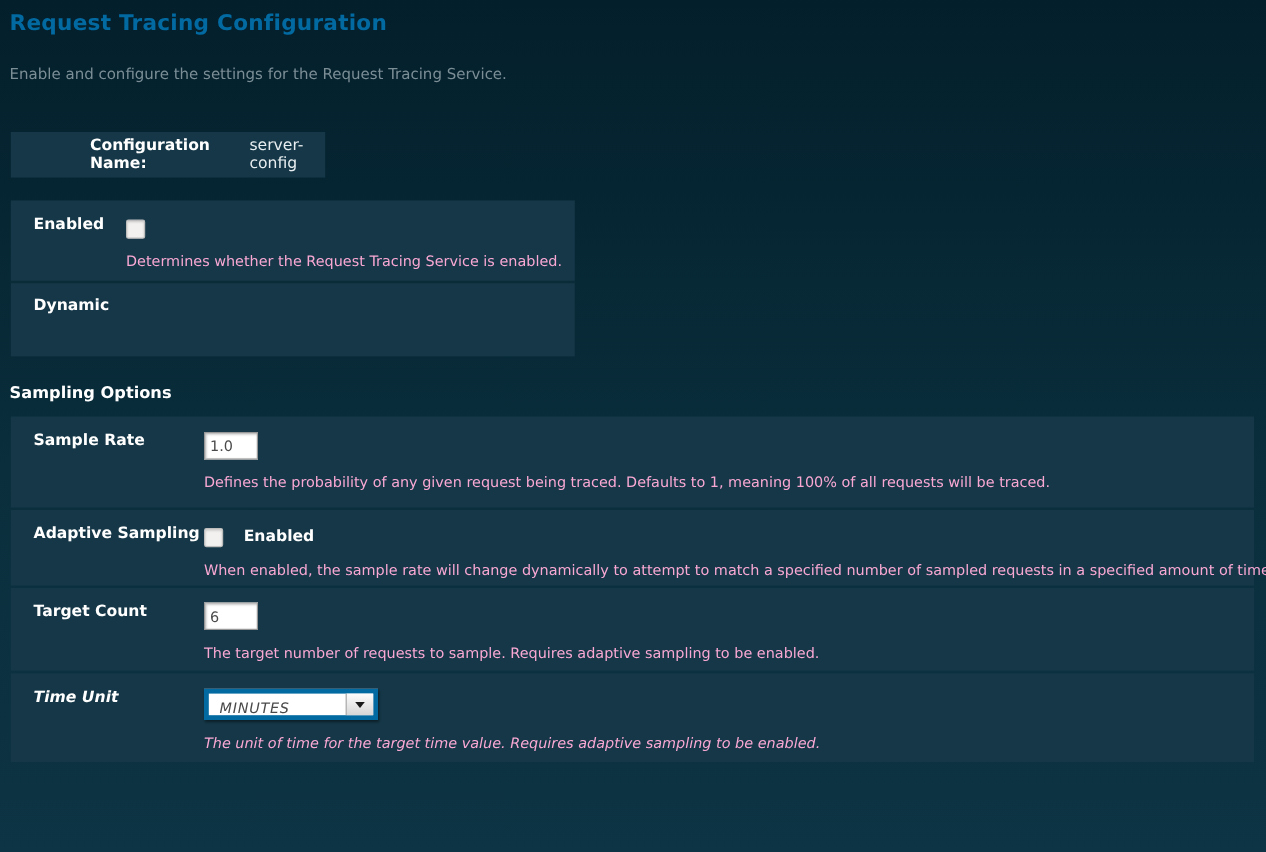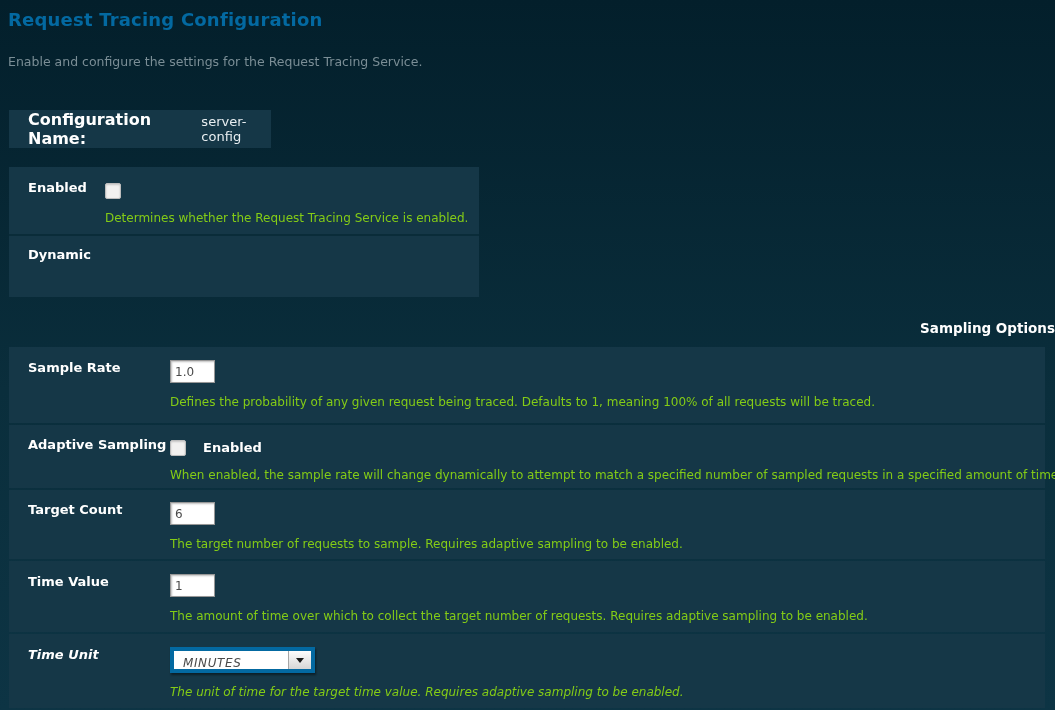--- a/index.html
+++ b/index.html
@@ -21,36 +21,36 @@
     font-size: 12.5px; color: #7b8e96;
   }
 
   .band { background: #153747; }
 
   
   .config-band {
     margin: 41px 0 0 9px; width: 262px; height: 38px;
     display: flex; align-items: center; padding-left: 19px;
   }
-  .config-label { font-size: 16px; font-weight: bold; color: #ffffff; }
+  .config-label { font-size: 13px; font-weight: bold; color: #ffffff; margin-left: 47px; }
   .config-value { font-size: 13px; color: #e8eef1; margin-left: 20px; }
 
   
   .general-band { margin: 19px 0 0 9px; width: 470px; }
   .gen-row { display: grid; grid-template-columns: 96px 1fr; }
   .gen-row.enabled-row  { height: 67px; padding-top: 13px; }
   .gen-row.dynamic-row  { height: 61px; padding-top: 11px; }
   .band-sep { height: 2px; background: #0a2c39; }
 
   .field-label {
     padding-left: 19px; font-size: 13px; font-weight: bold; color: #ffffff;
     line-height: 16px; white-space: nowrap;
   }
   .field-desc {
-    font-size: 12px; color: #84cc16; line-height: 15px; white-space: nowrap;
+    font-size: 12px; color: #f9a8d4; line-height: 15px; white-space: nowrap;
   }
 
   
   .checkbox {
     display: inline-block; width: 16px; height: 16px;
     background: #f2f1f0; border: 1px solid #bdbdbd; border-radius: 2px;
     box-shadow: inset 0 1px 2px rgba(0,0,0,0.18);
     cursor: pointer; vertical-align: middle;
   }
   .checkbox.checked {
@@ -60,21 +60,21 @@
   }
   .cb-inline-label {
     font-size: 13px; font-weight: bold; color: #ffffff;
     margin-left: 12px; vertical-align: middle;
   }
   .ctl-desc { margin-top: 14px; }
 
   
   .section-header {
     margin: 0; padding: 23px 0 0 8px;
-    font-size: 13.5px; font-weight: bold; color: #ffffff; text-align: right;
+    font-size: 13.5px; font-weight: bold; color: #ffffff;
   }
   .sampling { margin: 11px 0 0 9px; width: 1036px; display: flex; flex-direction: column; gap: 2px; }
   .s-row { display: grid; grid-template-columns: 161px 1fr; padding-top: 13px; }
   .s-row.h76 { height: 76px; }
   .s-row.h63 { height: 63px; padding-top: 12px; }
   .s-row.h69 { height: 69px; padding-top: 12px; }
   .s-row.h71 { height: 71px; }
   .s-row.h74 { height: 74px; font-style: italic; }
   .s-body .field-desc { margin-top: 12px; }
 
@@ -157,27 +157,20 @@
     </div>
 
     <div class="band s-row h69">
       <div class="field-label">Target Count</div>
       <div class="s-body">
         <input class="tinput" type="text" value="6" style="">
         <div class="field-desc">The target number of requests to sample. Requires adaptive sampling to be enabled.</div>
       </div>
     </div>
 
-    <div class="band s-row h71">
-      <div class="field-label">Time Value</div>
-      <div class="s-body">
-        <input class="tinput" type="text" value="1" style="">
-        <div class="field-desc">The amount of time over which to collect the target number of requests. Requires adaptive sampling to be enabled.</div>
-      </div>
-    </div>
 
     <div class="band s-row h74">
       <div class="field-label">Time Unit</div>
       <div class="s-body">
         <div class="select">
           <span class="select-value">MINUTES</span>
           <span class="select-btn">
             <span class="select-arrow"></span>
           </span>
         </div>

